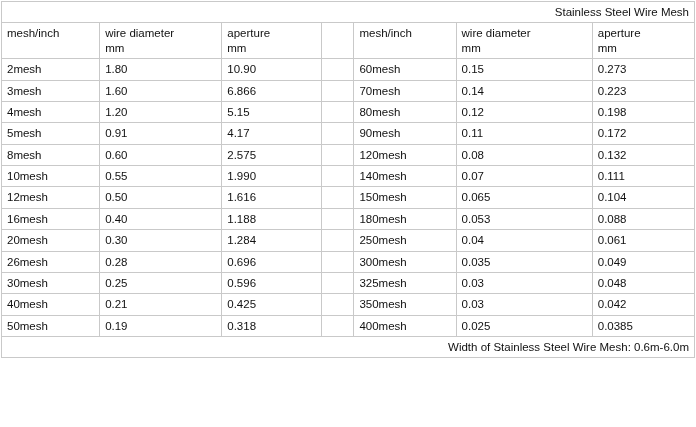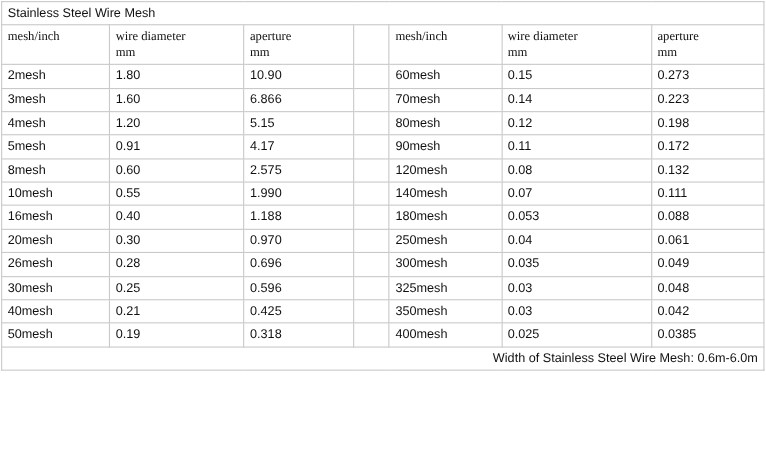--- a/index.html
+++ b/index.html
@@ -33,33 +33,32 @@
     vertical-align: top;
     line-height: 1.25;
     height: 14px;
     font-size: 11.5px;
     color: #111111;
     background: #ffffff;
     white-space: pre-line;
     overflow: hidden;
   }
   .title-cell {
-    text-align: left;
+    text-align: right;
     font-size: 11.5px;
     padding: 4px 5px;
   }
   .footer-cell {
     text-align: right;
     font-size: 11.5px;
     padding: 4px 5px;
   }
   .head-cell {
     white-space: pre-line;
     line-height: 1.3;
-    font-family: Liberation Serif, serif;
   }
   .spacer-col {
     width: 32px;
   }
   col.c0 { width: 98px; }
   col.c1 { width: 122px; }
   col.c2 { width: 100px; }
   col.c3 { width: 32px; }
   col.c4 { width: 102px; }
   col.c5 { width: 136px; }
@@ -145,32 +144,41 @@
       <tr>
         <td>10mesh</td>
         <td>0.55</td>
         <td>1.990</td>
         <td class="spacer-col"></td>
         <td>140mesh</td>
         <td>0.07</td>
         <td>0.111</td>
       </tr>
       <tr>
+        <td>12mesh</td>
+        <td>0.50</td>
+        <td>1.616</td>
+        <td class="spacer-col"></td>
+        <td>150mesh</td>
+        <td>0.065</td>
+        <td>0.104</td>
+      </tr>
+      <tr>
         <td>16mesh</td>
         <td>0.40</td>
         <td>1.188</td>
         <td class="spacer-col"></td>
         <td>180mesh</td>
         <td>0.053</td>
         <td>0.088</td>
       </tr>
       <tr>
         <td>20mesh</td>
         <td>0.30</td>
-        <td>0.970</td>
+        <td>1.284</td>
         <td class="spacer-col"></td>
         <td>250mesh</td>
         <td>0.04</td>
         <td>0.061</td>
       </tr>
       <tr>
         <td>26mesh</td>
         <td>0.28</td>
         <td>0.696</td>
         <td class="spacer-col"></td>

